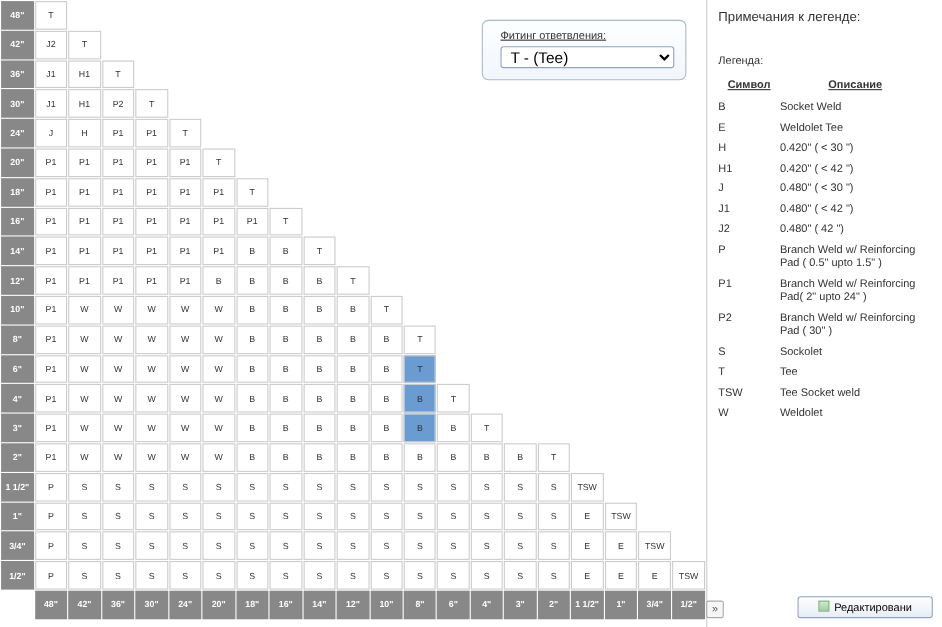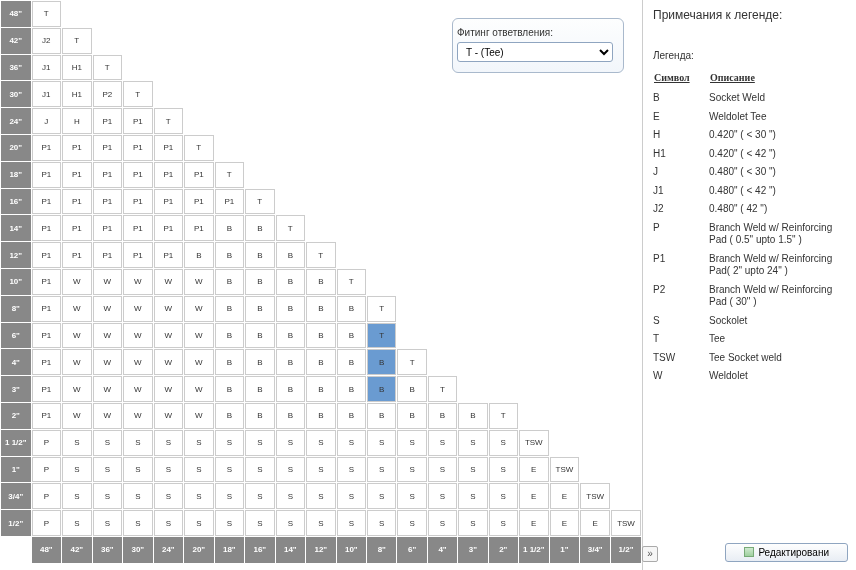--- a/index.html
+++ b/index.html
@@ -54,50 +54,51 @@
   }
   .cell.sel {
     background: #6a9bd1;
     color: #333;
   }
   .blank { background: transparent; border: none; }
   .fitting-box {
     position: absolute;
     top: 18px;
     right: 18px;
-    width: 172px;
+    width: 186px;
     border: 1px solid #a9b9cc;
     border-radius: 6px;
     background: linear-gradient(#fdfefe,#f2f6fb);
-    padding: 8px 10px 10px 4px;
+    padding: 8px 10px 10px 16px;
+    text-decoration: underline;
   }
   .fitting-box .lbl { font-size: 10px; color: #333; margin-bottom: 4px; }
   .fitting-box select {
     width: 100%;
-    font-size: 10px;
+    font-size: 14px;
     height: 20px;
     border: 1px solid #8fa5c0;
     border-radius: 3px;
     background: #fff;
     padding: 0 4px;
   }
   .fitting-box button {
     margin-top: 8px;
     float: right;
     font-size: 10px;
     padding: 3px 10px;
     border: 1px solid #8fa5c0;
     border-radius: 3px;
     background: linear-gradient(#fefefe,#e8edf4);
     cursor: pointer;
   }
   .legend-title { font-size: 12px; margin-bottom: 10px; }
   .legend-sub { font-size: 10px; margin-bottom: 10px; margin-top: 28px; }
   .legend-table { width: 100%; border-collapse: collapse; }
-  .legend-table th { text-align: left; font-size: 10px; text-decoration: underline; padding-bottom: 6px; vertical-align: top; font-family: Liberation Serif, serif;}
+  .legend-table th { text-align: center; font-size: 10px; text-decoration: underline; padding-bottom: 6px; vertical-align: top;}
   .legend-table td { font-size: 10px; padding: 3px 0; vertical-align: top; line-height: 1.25;}
   .legend-table td.sym { width: 56px; }
   .edit-btn {
     position: absolute;
     right: 8px;
     bottom: 8px;
     font-size: 10px;
     padding: 3px 18px;
     border: 1px solid #8fa5c0;
     border-radius: 3px;

